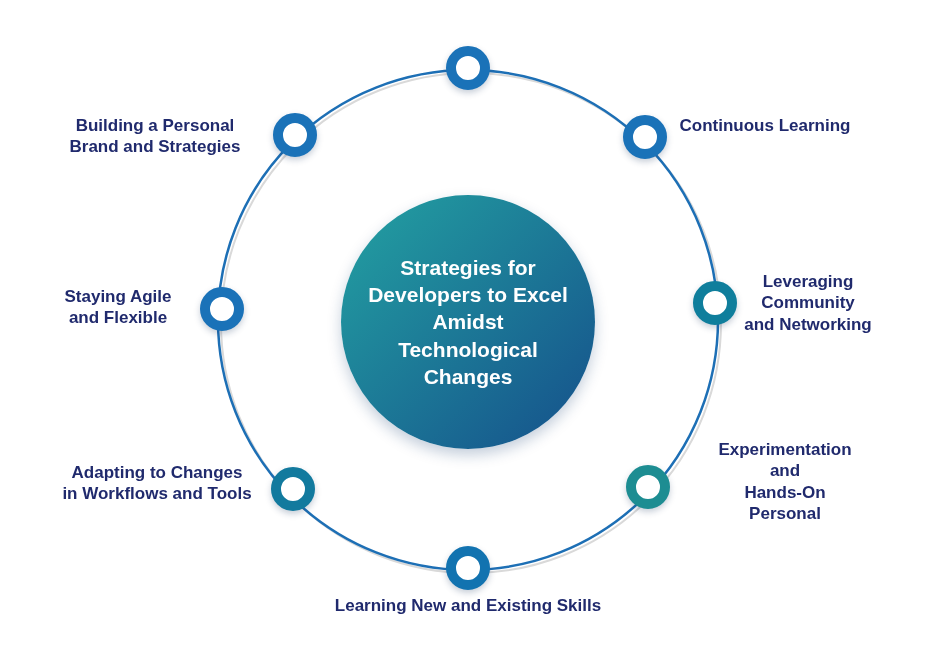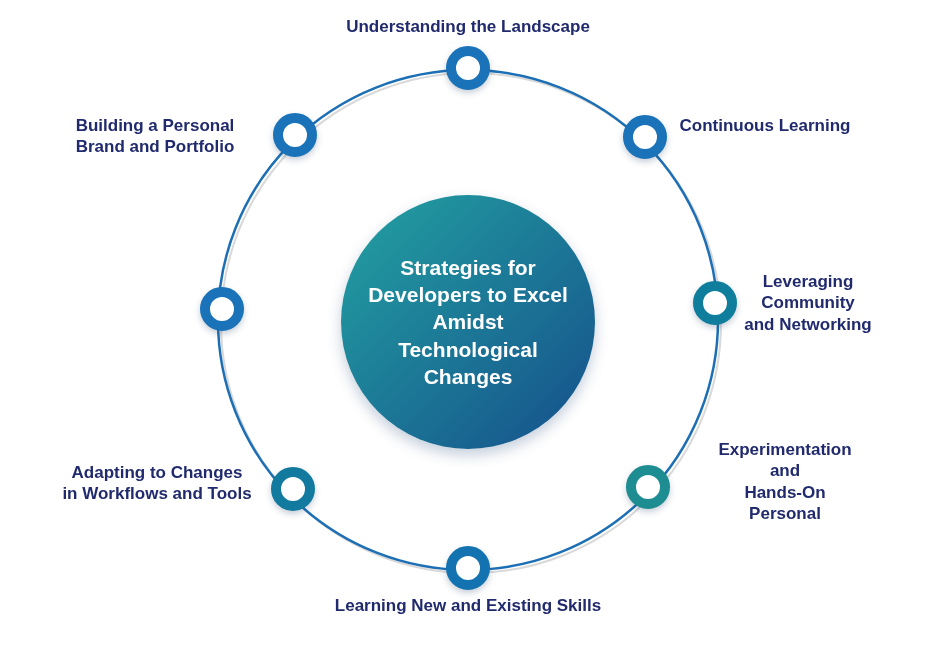--- a/index.html
+++ b/index.html
@@ -100,26 +100,27 @@
 
   <div class="node n1" style="border-color: rgb(26, 114, 184);"></div>
   <div class="node n2" style="border-color: rgb(26, 114, 184);"></div>
   <div class="node n3" style="border-color: rgb(15, 126, 156);"></div>
   <div class="node n4" style="border-color: rgb(29, 141, 146);"></div>
   <div class="node n5" style="border-color: rgb(18, 115, 176);"></div>
   <div class="node n6" style="border-color: rgb(18, 122, 158);"></div>
   <div class="node n7" style="border-color: rgb(26, 114, 184);"></div>
   <div class="node n8" style="border-color: rgb(26, 114, 184);"></div>
 
-  <div class="label l1">Understanding the Landscape</div>
   <div class="label l3">Leveraging
 Community
 and Networking</div>
   <div class="label l2">Continuous Learning</div>
   <div class="label l4">Experimentation and
 Hands-On Personal</div>
   <div class="label l5">Learning New and Existing Skills</div>
   <div class="label l6">Adapting to Changes
 in Workflows and Tools</div>
+  <div class="label l7">Staying Agile
+and Flexible</div>
   <div class="label l8">Building a Personal
-Brand and Portfolio</div>
+Brand and Strategies</div>
 
 </div>
 
 </body></html>

